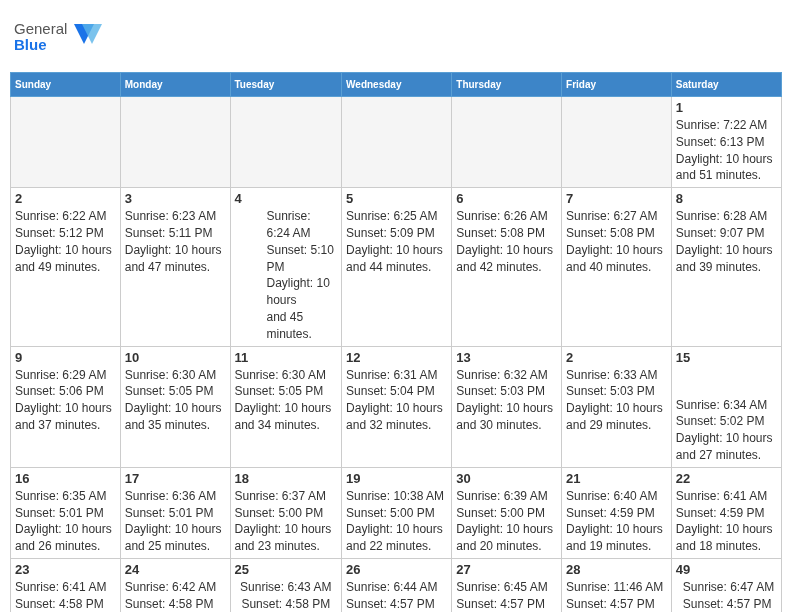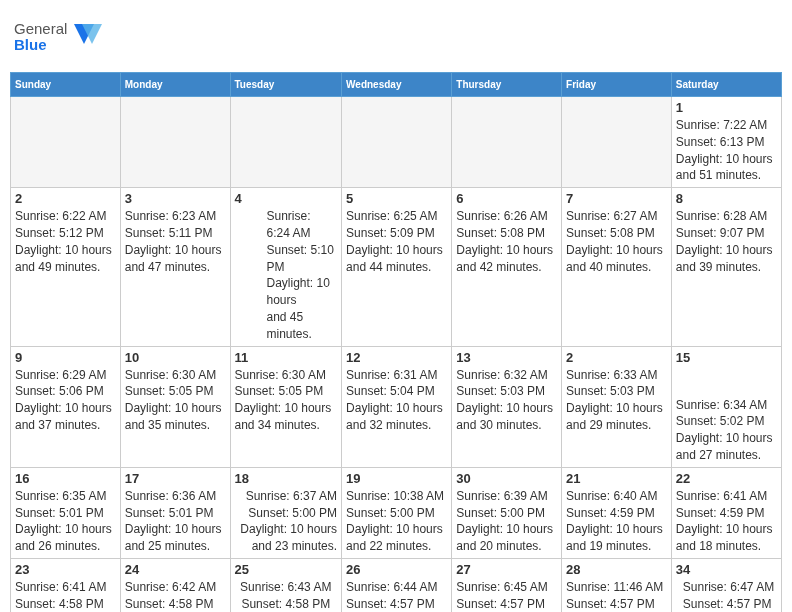--- a/index.html
+++ b/index.html
@@ -237,21 +237,21 @@
         </td>
         <td>
           <span class="day-number">17</span>
           <div class="day-info" style="white-space: pre-line;">Sunrise: 6:36 AM
 Sunset: 5:01 PM
 Daylight: 10 hours
 and 25 minutes.</div>
         </td>
         <td>
           <span class="day-number">18</span>
-          <div class="day-info" style="white-space: pre-line; text-align: right;">Sunrise: 6:37 AM
+          <div class="day-info" style="white-space: pre-line;">Sunrise: 6:37 AM
 Sunset: 5:00 PM
 Daylight: 10 hours
 and 23 minutes.</div>
         </td>
         <td>
           <span class="day-number">19</span>
           <div class="day-info" style="white-space: pre-line;">Sunrise: 10:38 AM
 Sunset: 5:00 PM
 Daylight: 10 hours
 and 22 minutes.</div>
@@ -315,21 +315,21 @@
 and 12 minutes.</div>
         </td>
         <td>
           <span class="day-number">28</span>
           <div class="day-info" style="white-space: pre-line;">Sunrise: 11:46 AM
 Sunset: 4:57 PM
 Daylight: 10 hours
 and 11 minutes.</div>
         </td>
         <td>
-          <span class="day-number">34</span>
+          <span class="day-number">49</span>
           <div class="day-info" style="white-space: pre-line; margin-left: 7px;">Sunrise: 6:47 AM
 Sunset: 4:57 PM
 Daylight: 10 hours
 and 10 minutes.</div>
         </td>
       </tr>
       <tr class="last-row">
         <td>
           <span class="day-number">30</span>
           <div class="day-info" style="white-space: pre-line;">Sunrise: 6:48 AM

